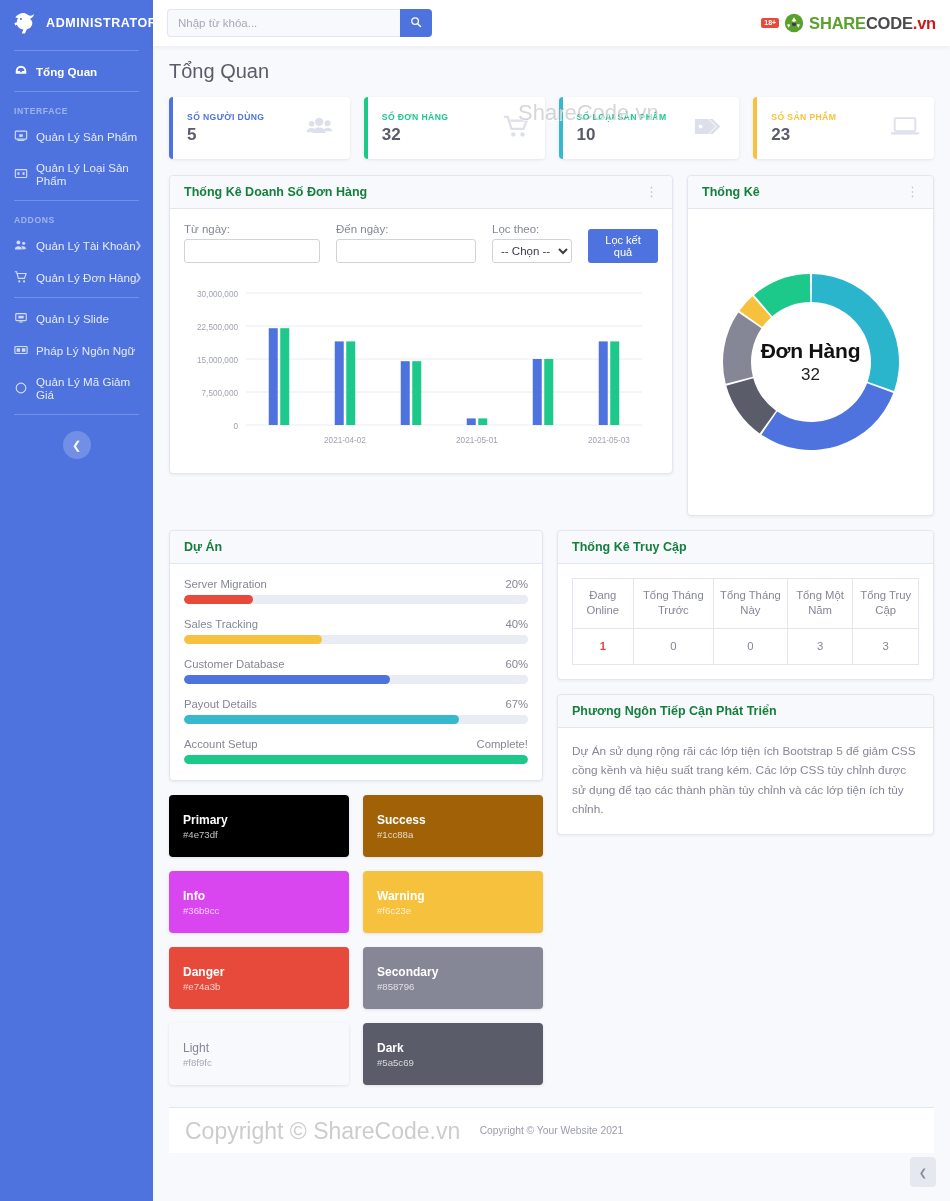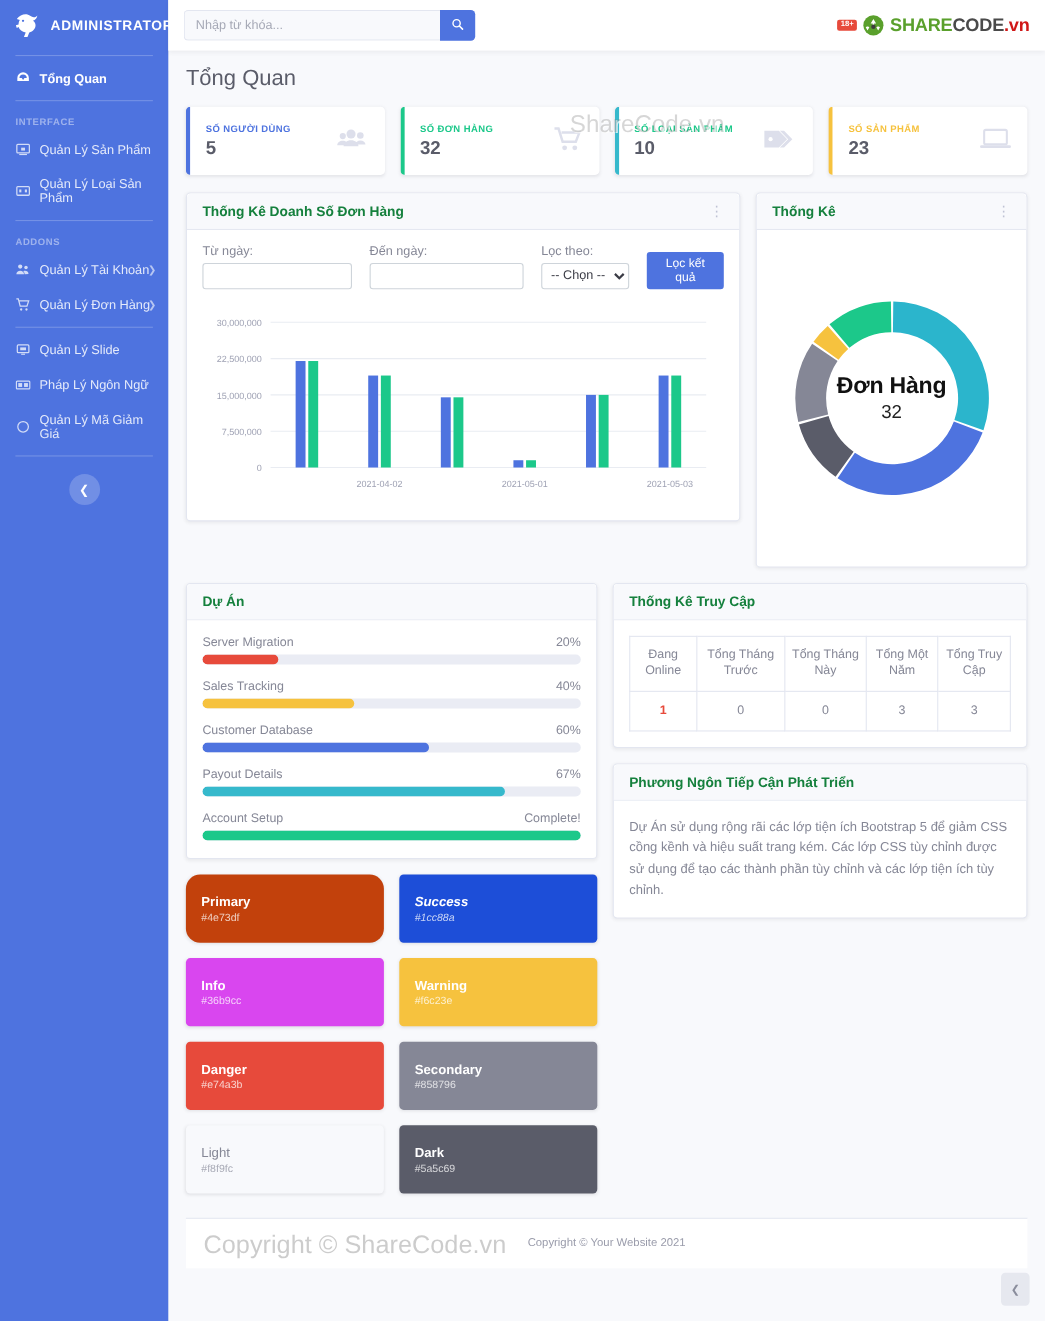--- a/index.html
+++ b/index.html
@@ -569,25 +569,25 @@
                     </div>
                     <div class="prog-track">
                       <div class="prog-fill" style="width: 100%; background: rgb(28, 200, 138);"></div>
                     </div>
                   </div>
                 </div>
             </div>
           </div>
 
           <div class="swatch-grid" id="swatch-grid">
-              <div class="swatch" style="background: #c2410c; border-radius: 13px;">
+              <div class="swatch" style="background: #000000;">
                 <div class="sw-name">Primary</div>
                 <div class="sw-hex">#4e73df</div>
               </div>
-              <div class="swatch" style="background: #1d4ed8; font-style: italic;">
+              <div class="swatch" style="background: #a16207;">
                 <div class="sw-name">Success</div>
                 <div class="sw-hex">#1cc88a</div>
               </div>
               <div class="swatch" style="background: #d946ef;">
                 <div class="sw-name">Info</div>
                 <div class="sw-hex">#36b9cc</div>
               </div>
               <div class="swatch" style="background: rgb(246, 194, 62);">
                 <div class="sw-name">Warning</div>
                 <div class="sw-hex">#f6c23e</div>

